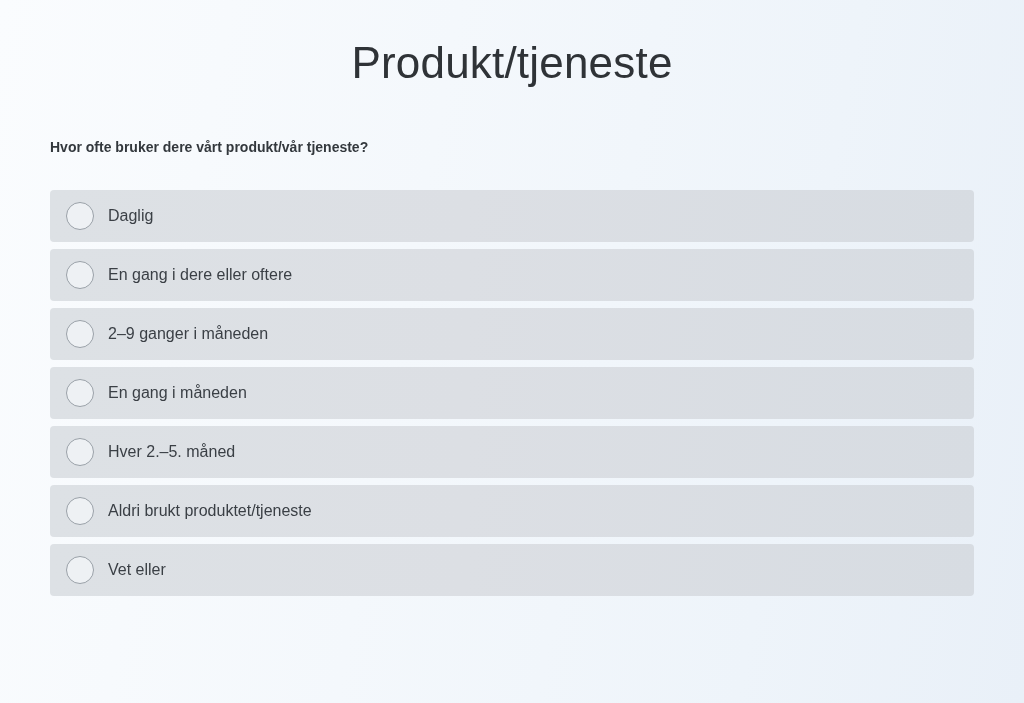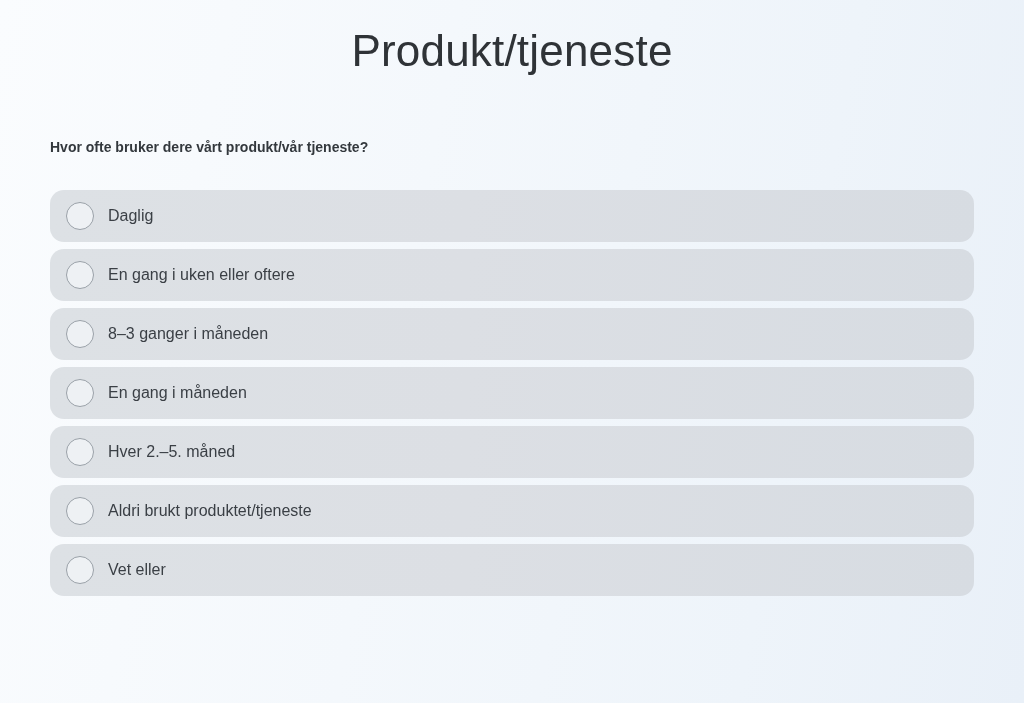--- a/index.html
+++ b/index.html
@@ -20,21 +20,21 @@
     left: 0; top: 0;
     width: 1024px;
     height: 703px;
     background: linear-gradient(100deg, #fafcfe 0%, #f4f8fc 40%, #eef4fa 75%, #e9f0f8 100%);
   }
   .page-title {
     text-align: center;
     font-size: 44px;
     font-weight: 400;
     color: #2f3337;
-    margin: 0;
+    margin: 12px;
     padding-top: 26px;
     letter-spacing: 0.2px;
   }
   .question {
     margin: 0;
     padding: 0;
     position: absolute;
     left: 50px;
     top: 139px;
     font-size: 14px;
@@ -42,21 +42,21 @@
     color: #33383d;
   }
   .options {
     position: absolute;
     left: 50px;
     top: 190px;
     width: 924px;
   }
   .option {
     height: 52px;
-    border-radius: 14px;
+    border-radius: 4px;
     background: linear-gradient(100deg, #dde1e5 0%, #dcdfe4 45%, #d7dce2 100%);
     display: flex;
     align-items: center;
     padding-left: 16px;
     margin-bottom: 7px;
     cursor: pointer;
     user-select: none;
   }
   .radio {
     width: 28px;
@@ -83,26 +83,26 @@
 
   <div class="options">
 
     <div class="option">
       <span class="radio"></span>
       <span class="option-label">Daglig</span>
     </div>
 
     <div class="option">
       <span class="radio"></span>
-      <span class="option-label">En gang i uken eller oftere</span>
+      <span class="option-label">En gang i dere eller oftere</span>
     </div>
 
     <div class="option">
       <span class="radio"></span>
-      <span class="option-label">8–3 ganger i måneden</span>
+      <span class="option-label">2–9 ganger i måneden</span>
     </div>
 
     <div class="option">
       <span class="radio"></span>
       <span class="option-label">En gang i måneden</span>
     </div>
 
     <div class="option">
       <span class="radio"></span>
       <span class="option-label">Hver 2.–5. måned</span>

